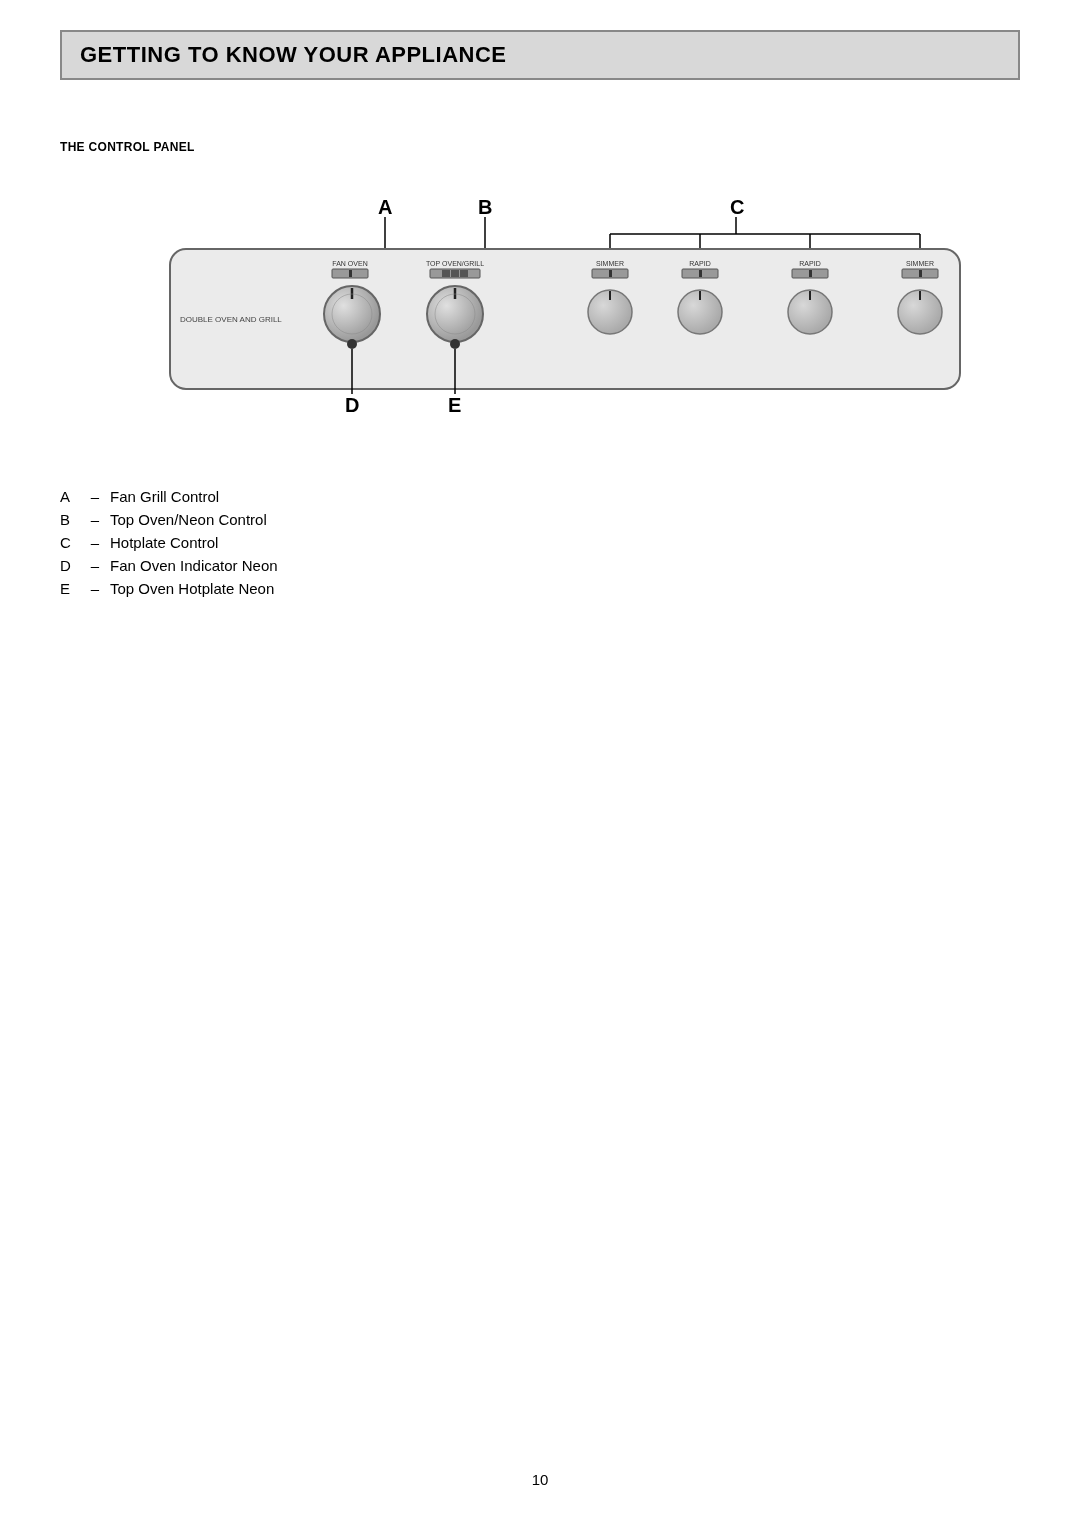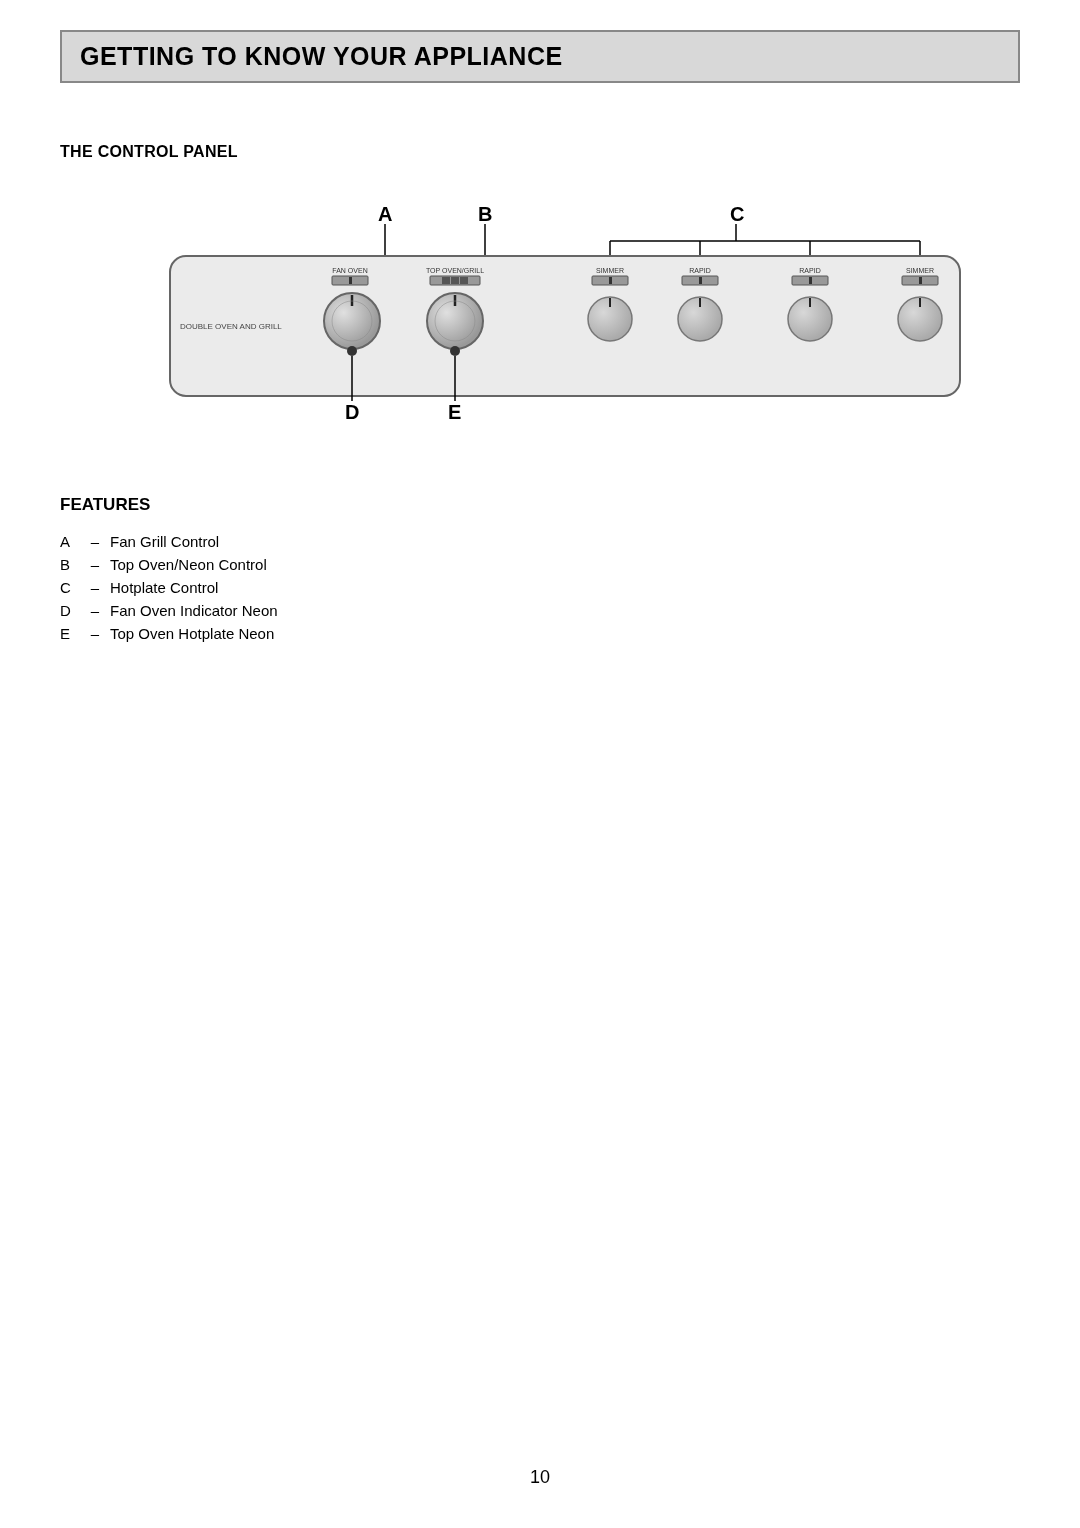--- a/index.html
+++ b/index.html
@@ -22,28 +22,28 @@
 
     
     .header-bar {
       border: 2px solid #888;
       background: #d8d8d8;
       padding: 10px 18px;
       margin-bottom: 60px;
     }
 
     .header-title {
-      font-size: 25px;
+      font-size: 22px;
       font-weight: bold;
       letter-spacing: 0.5px;
     }
 
     
     .section-title {
-      font-size: 16px;
+      font-size: 12px;
       font-weight: bold;
       margin-bottom: 30px;
       letter-spacing: 0.3px;
     }
 
     
     .features-section {
       margin-top: 40px;
     }
 
@@ -79,21 +79,21 @@
     .feat-desc {
       flex: 1;
     }
 
     
     .page-number {
       position: absolute;
       bottom: 40px;
       left: 50%;
       transform: translateX(-50%);
-      font-size: 18px;
+      font-size: 15px;
     }
 
     
     .diagram-wrapper {
       position: relative;
       width: 860px;
       margin: 0 auto;
     }
   </style>
 </head>
@@ -191,21 +191,20 @@
         </radialGradient>
         <radialGradient id="knobGrad2" cx="35%" cy="35%" r="65%">
           <stop offset="0%" stop-color="#d8d8d8"></stop>
           <stop offset="100%" stop-color="#aaa"></stop>
         </radialGradient>
       </defs>
     </svg>
   </div>
 
   <div class="features-section">
-    <div class="features-title">FEATURES</div>
     <ul class="features-list">
       <li>
         <span class="feat-key">A</span>
         <span class="feat-dash">–</span>
         <span class="feat-desc">Fan Grill Control</span>
       </li>
       <li>
         <span class="feat-key">B</span>
         <span class="feat-dash">–</span>
         <span class="feat-desc">Top Oven/Neon Control</span>

